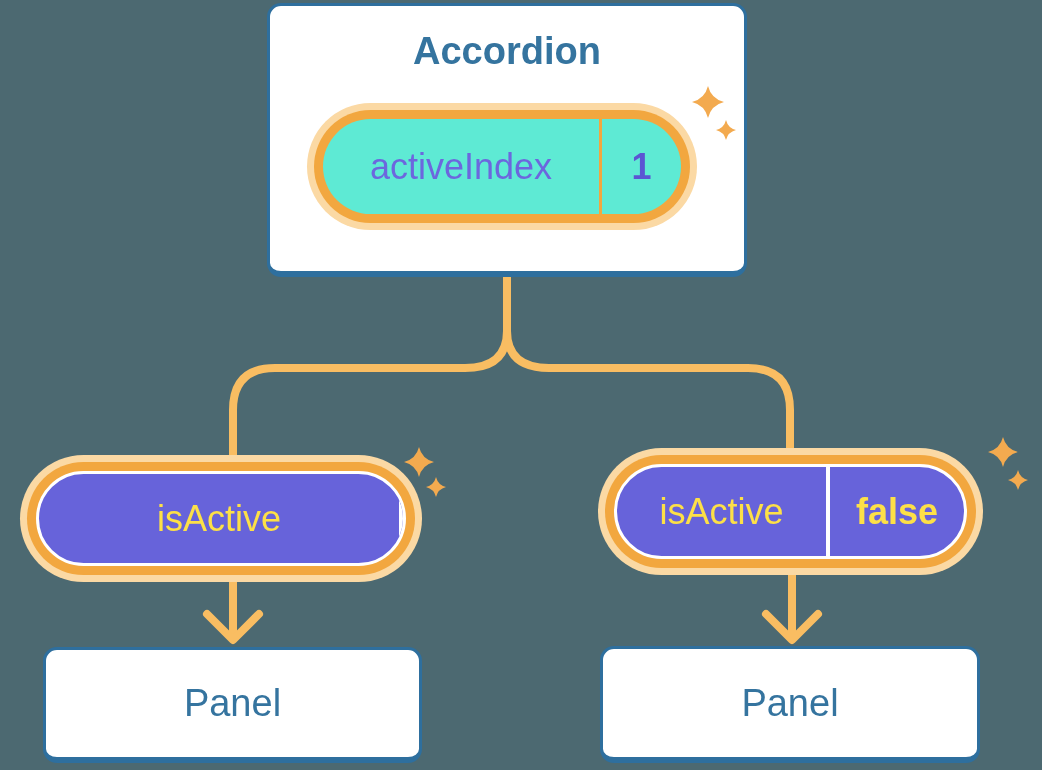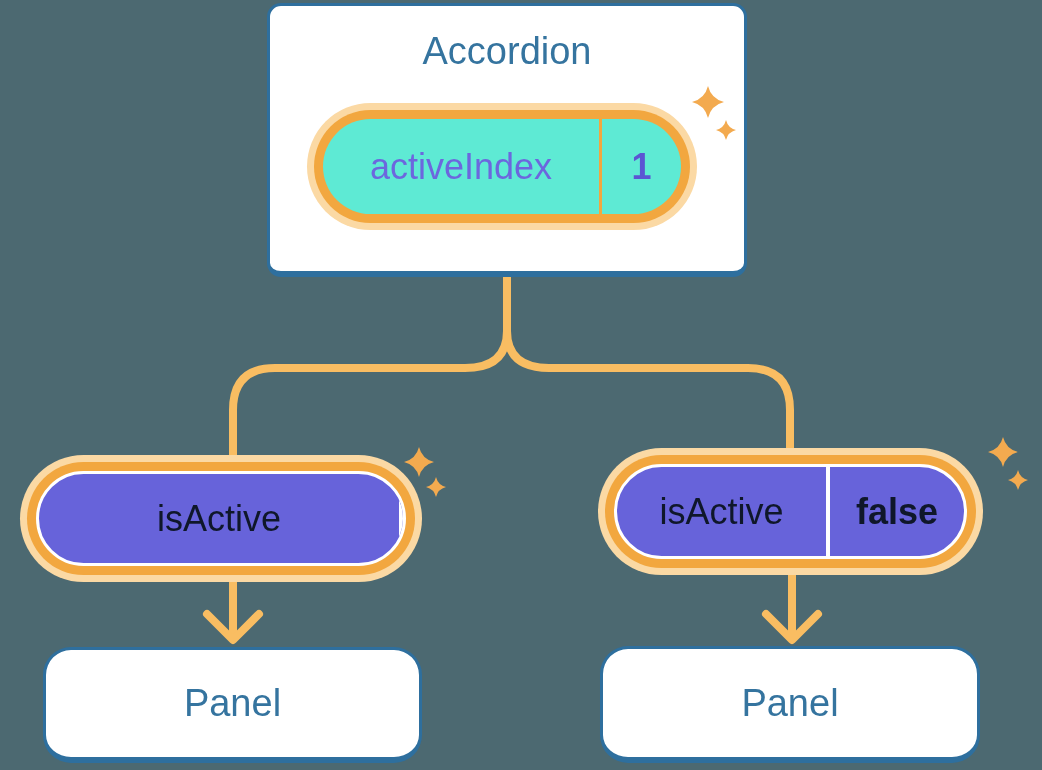--- a/index.html
+++ b/index.html
@@ -20,26 +20,26 @@
     background:#FFFFFF;
     border:3px solid #2E6F9E;
     border-bottom-width:6px;
     border-radius:14px;
     z-index:2;
   }
   .card-title{
     text-align:center;
     margin-top:24px;
     font-size:38px;
-    font-weight:400;
+    font-weight:700;
     color:#35749F;
   }
   .panel-card{
     display:flex;align-items:center;justify-content:center;
-    font-size:38px;font-weight:500;color:#35749F;border-radius:28px;
+    font-size:38px;font-weight:500;color:#35749F;
   }
   .pill{
     position:absolute;
     box-sizing:border-box;
     background:#FBD9A4;          
     border-radius:999px;
     padding:7px;
     z-index:3;
   }
   .pill-ring{
@@ -65,21 +65,21 @@
     font-size:36px;
   }
   .pill-value{
     display:flex;align-items:center;justify-content:center;
     font-size:36px;font-weight:bold;
   }
   .pill-divider{ flex:none; }
   .state .pill-label{ color:#6C67DE; }
   .state .pill-value{ color:#5B55D3; width:79px; }
   .state .pill-divider{ width:3px; background:#F2A73F; }
-  .prop .pill-label, .prop .pill-value{ color:#0f172a; }
+  .prop .pill-label, .prop .pill-value{ color:#fde047; }
   .prop .pill-divider{ width:4px; background:#FFFFFF; }
   .prop-left  .pill-value{ width:161px; }
   .prop-right .pill-value{ width:134px; }
   .sparkle{
     position:absolute;
     z-index:4;
   }
 </style>
 </head>
 <body>

